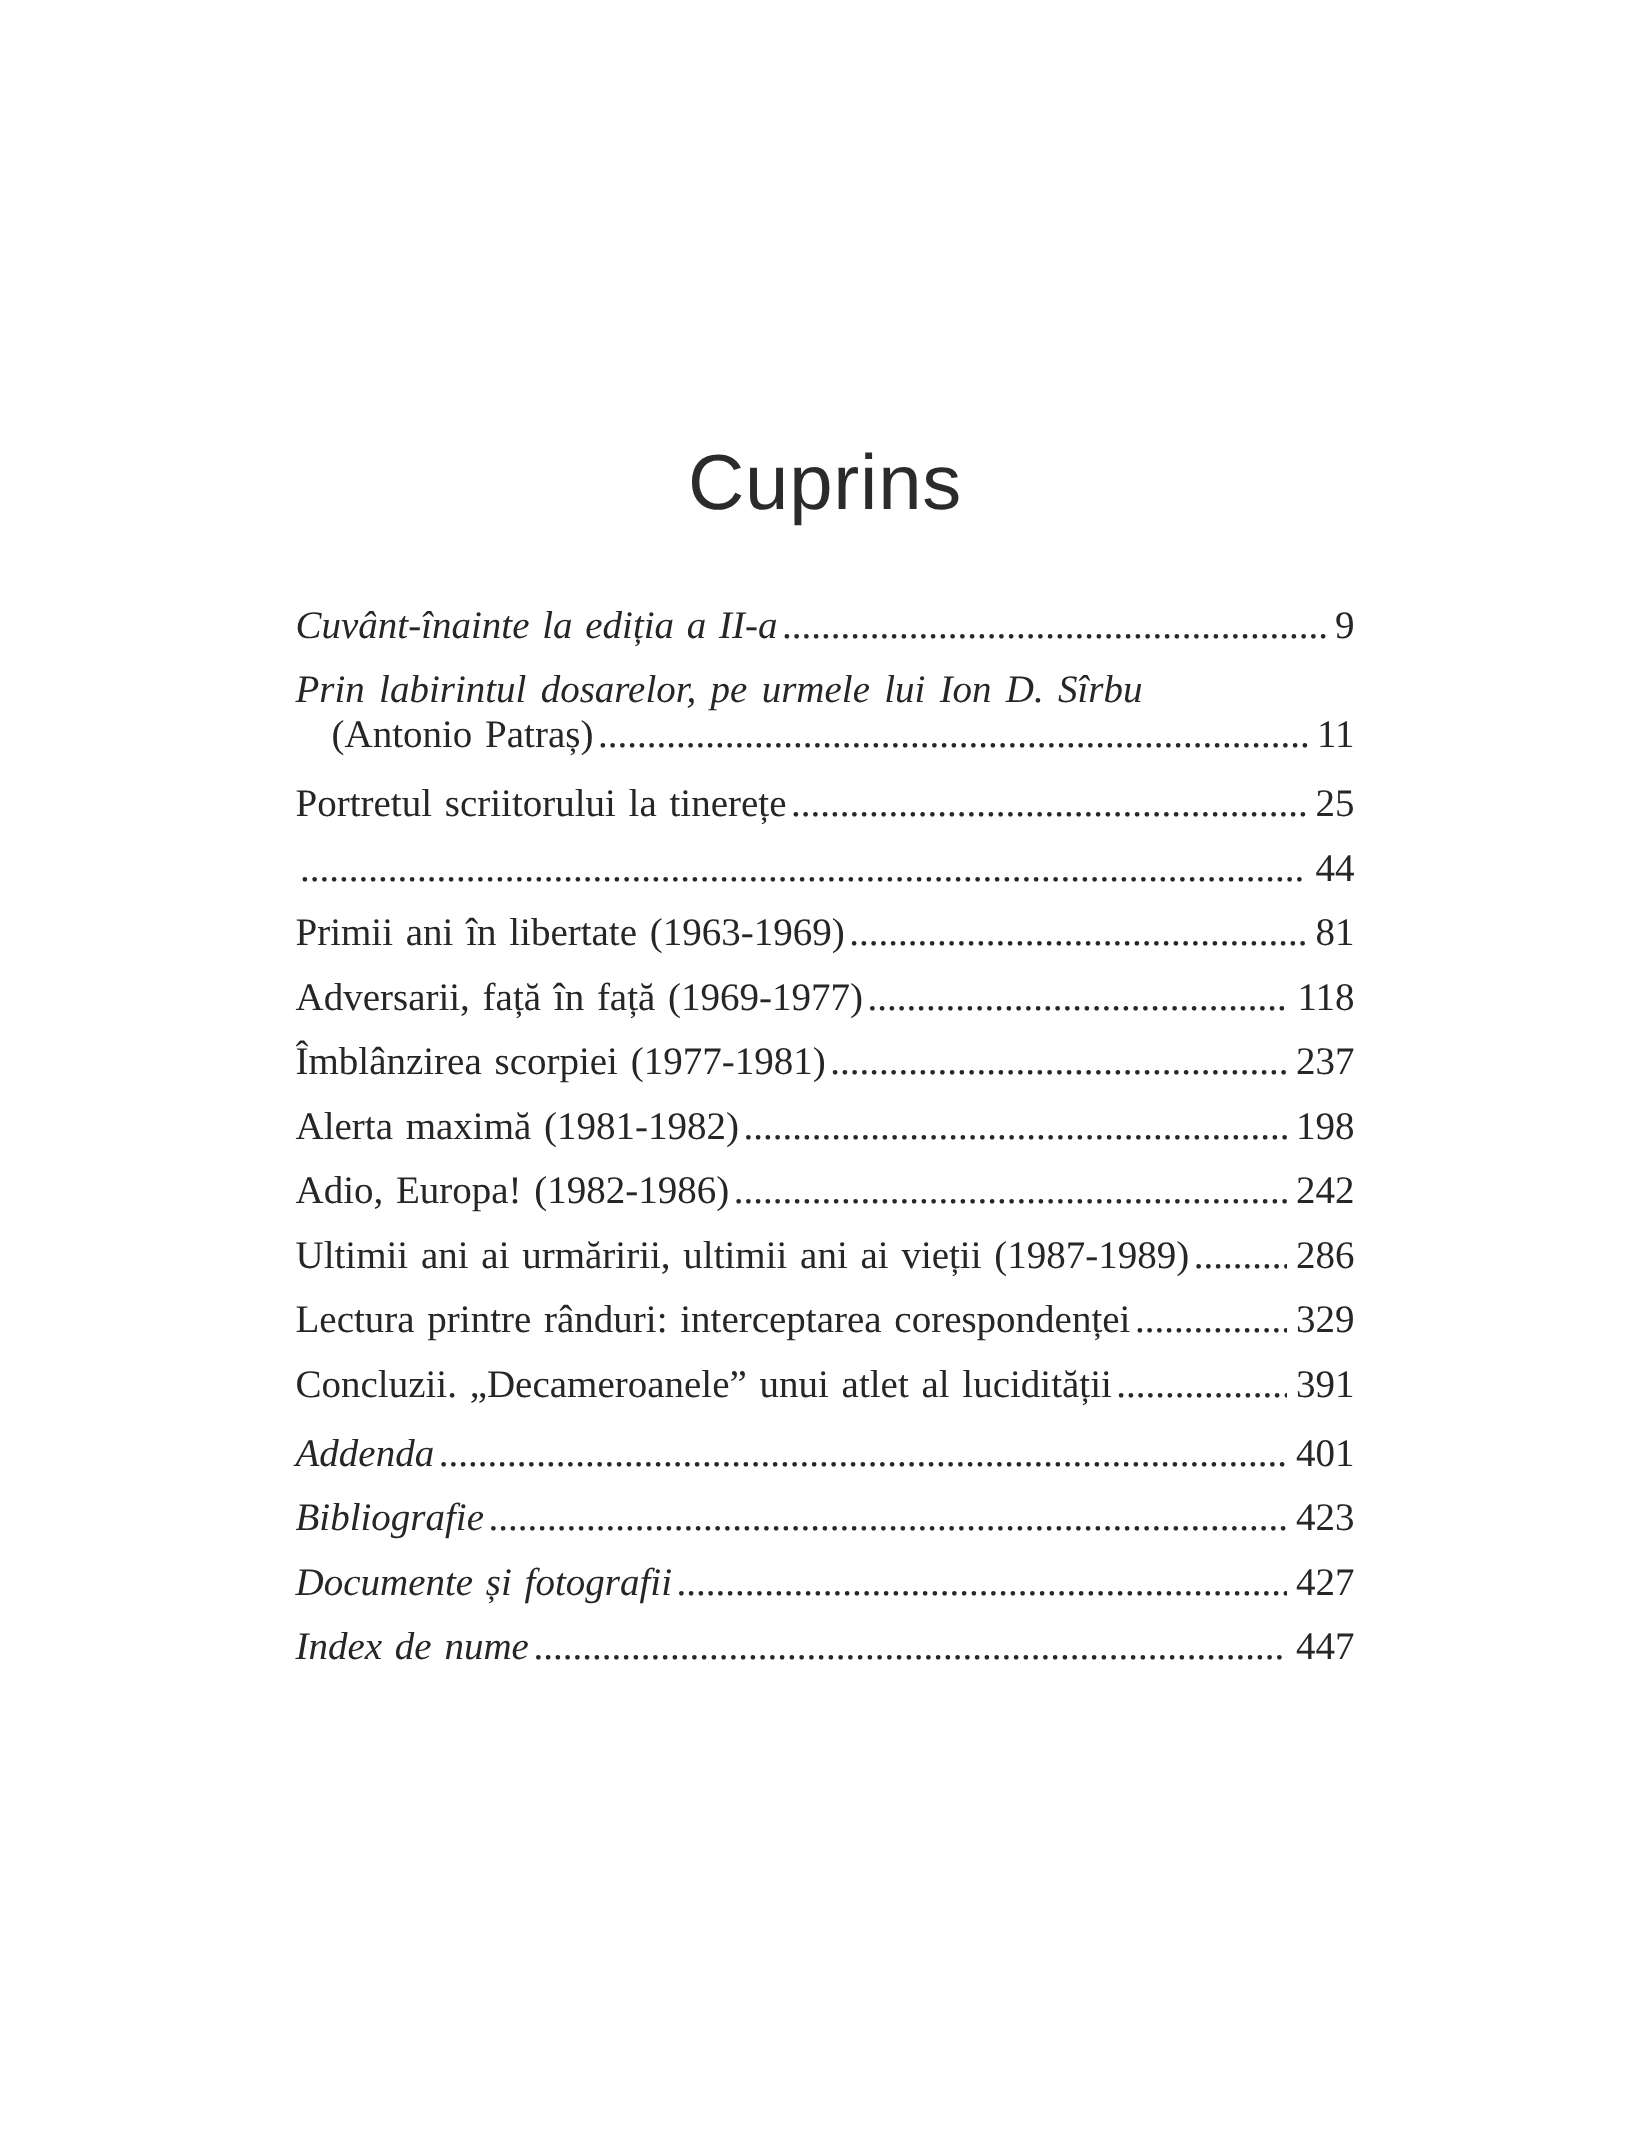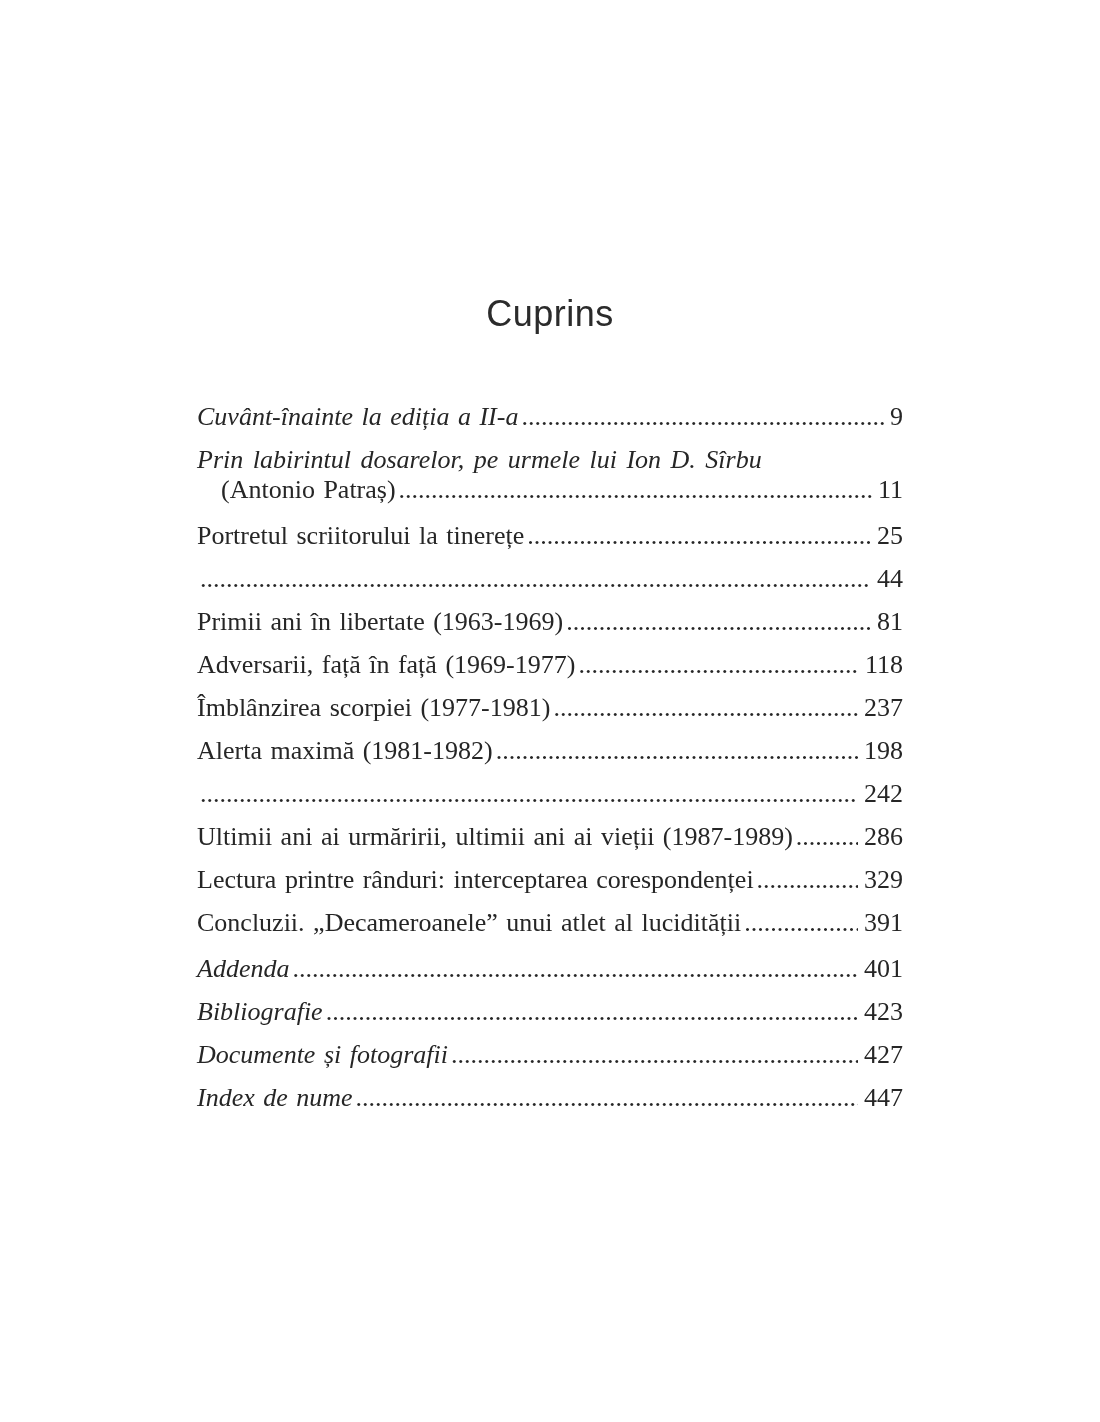--- a/index.html
+++ b/index.html
@@ -19,21 +19,21 @@
     width: 1100px;
     height: 1422px;
   }
   .doc-title {
     position: absolute;
     top: 296px;
     left: 0;
     width: 1100px;
     text-align: center;
     font-family: "Liberation Sans", "DejaVu Sans", sans-serif;
-    font-size: 36px;
+    font-size: 52px;
     font-weight: 400;
     letter-spacing: 0.5px;
     color: #2b2b2b;
     margin: 0;
     line-height: 1;
   }
   .toc {
     position: absolute;
     top: 402px;
     left: 197px;
@@ -148,20 +148,21 @@
         <span class="pagenum">237</span>
       </div>
 
       <div class="row">
         <span class="label">Alerta maximă (1981-1982)</span>
         <span class="dots"></span>
         <span class="pagenum">198</span>
       </div>
 
       <div class="row">
+        <span class="label">Adio, Europa! (1982-1986)</span>
         <span class="dots"></span>
         <span class="pagenum">242</span>
       </div>
 
       <div class="row">
         <span class="label">Ultimii ani ai urmăririi, ultimii ani ai vieții (1987-1989)</span>
         <span class="dots"></span>
         <span class="pagenum">286</span>
       </div>
 

